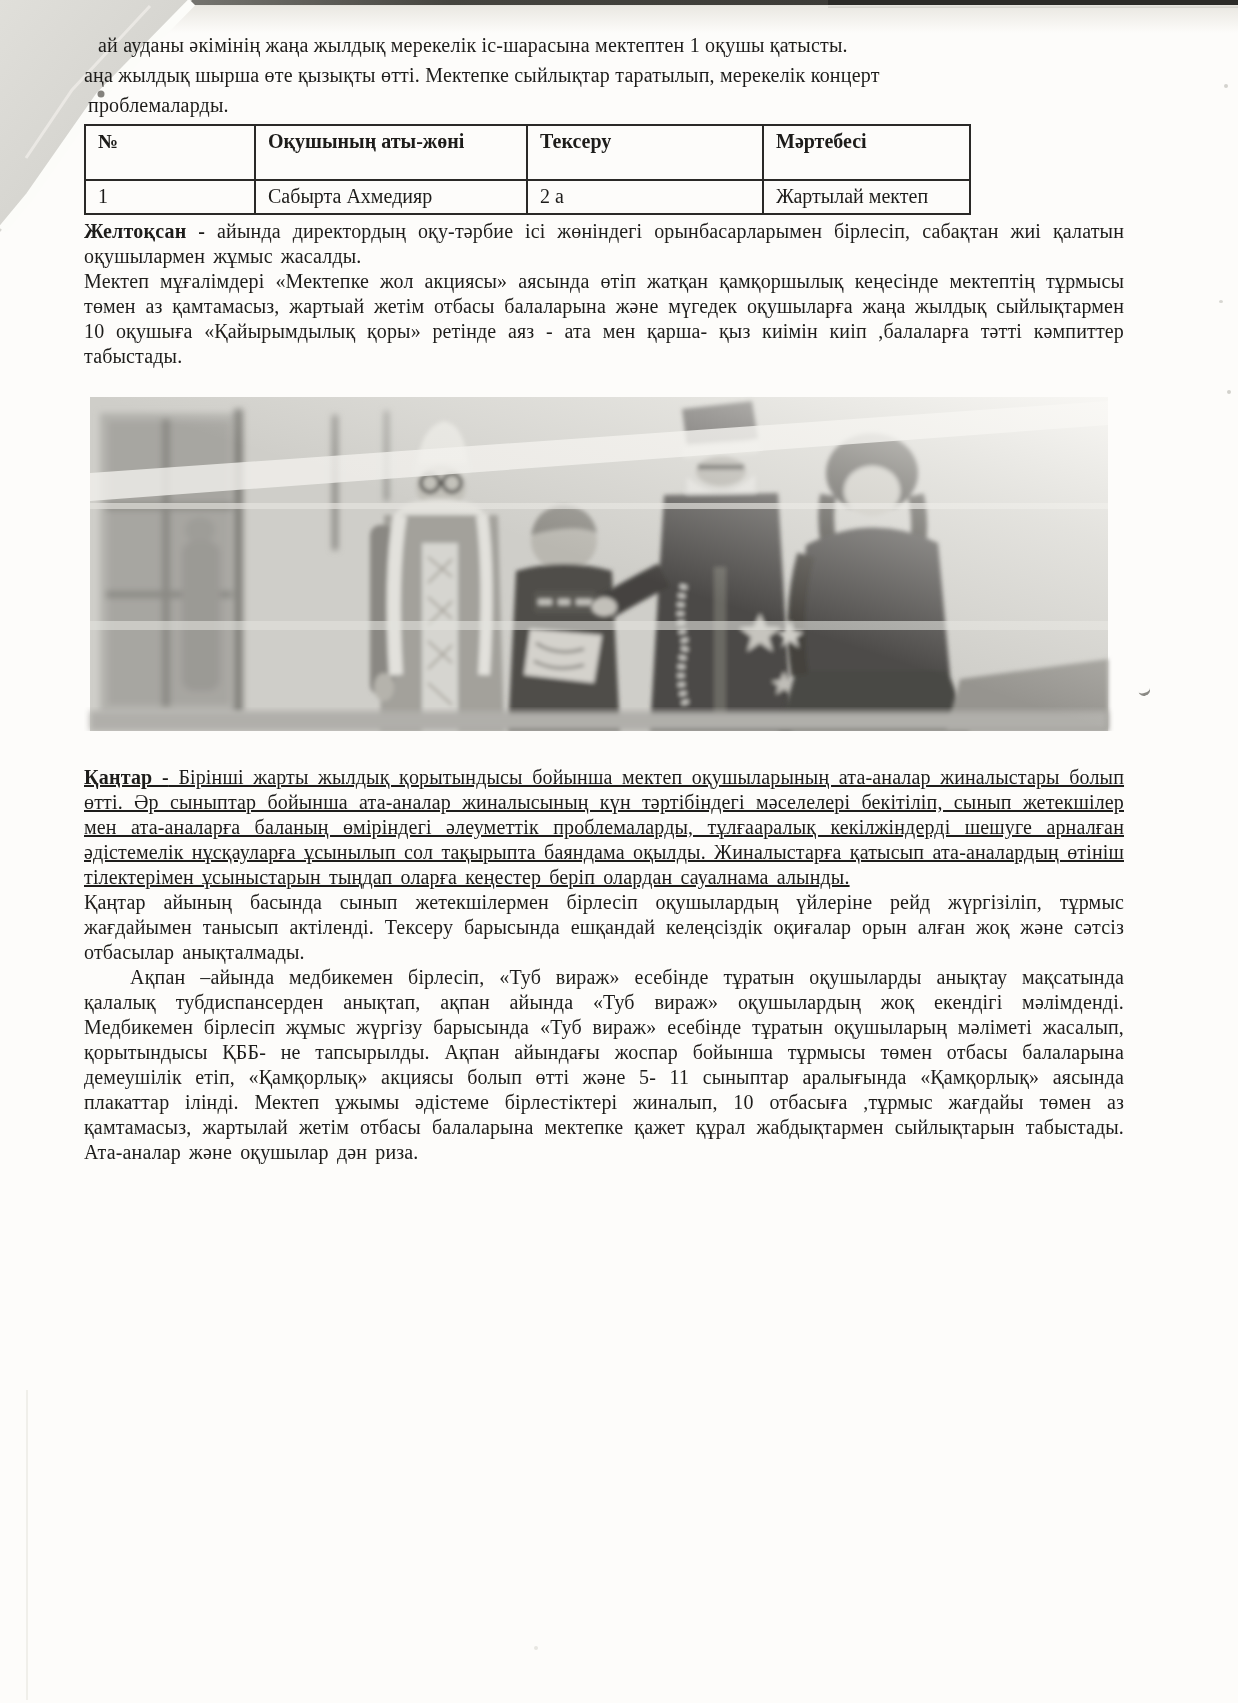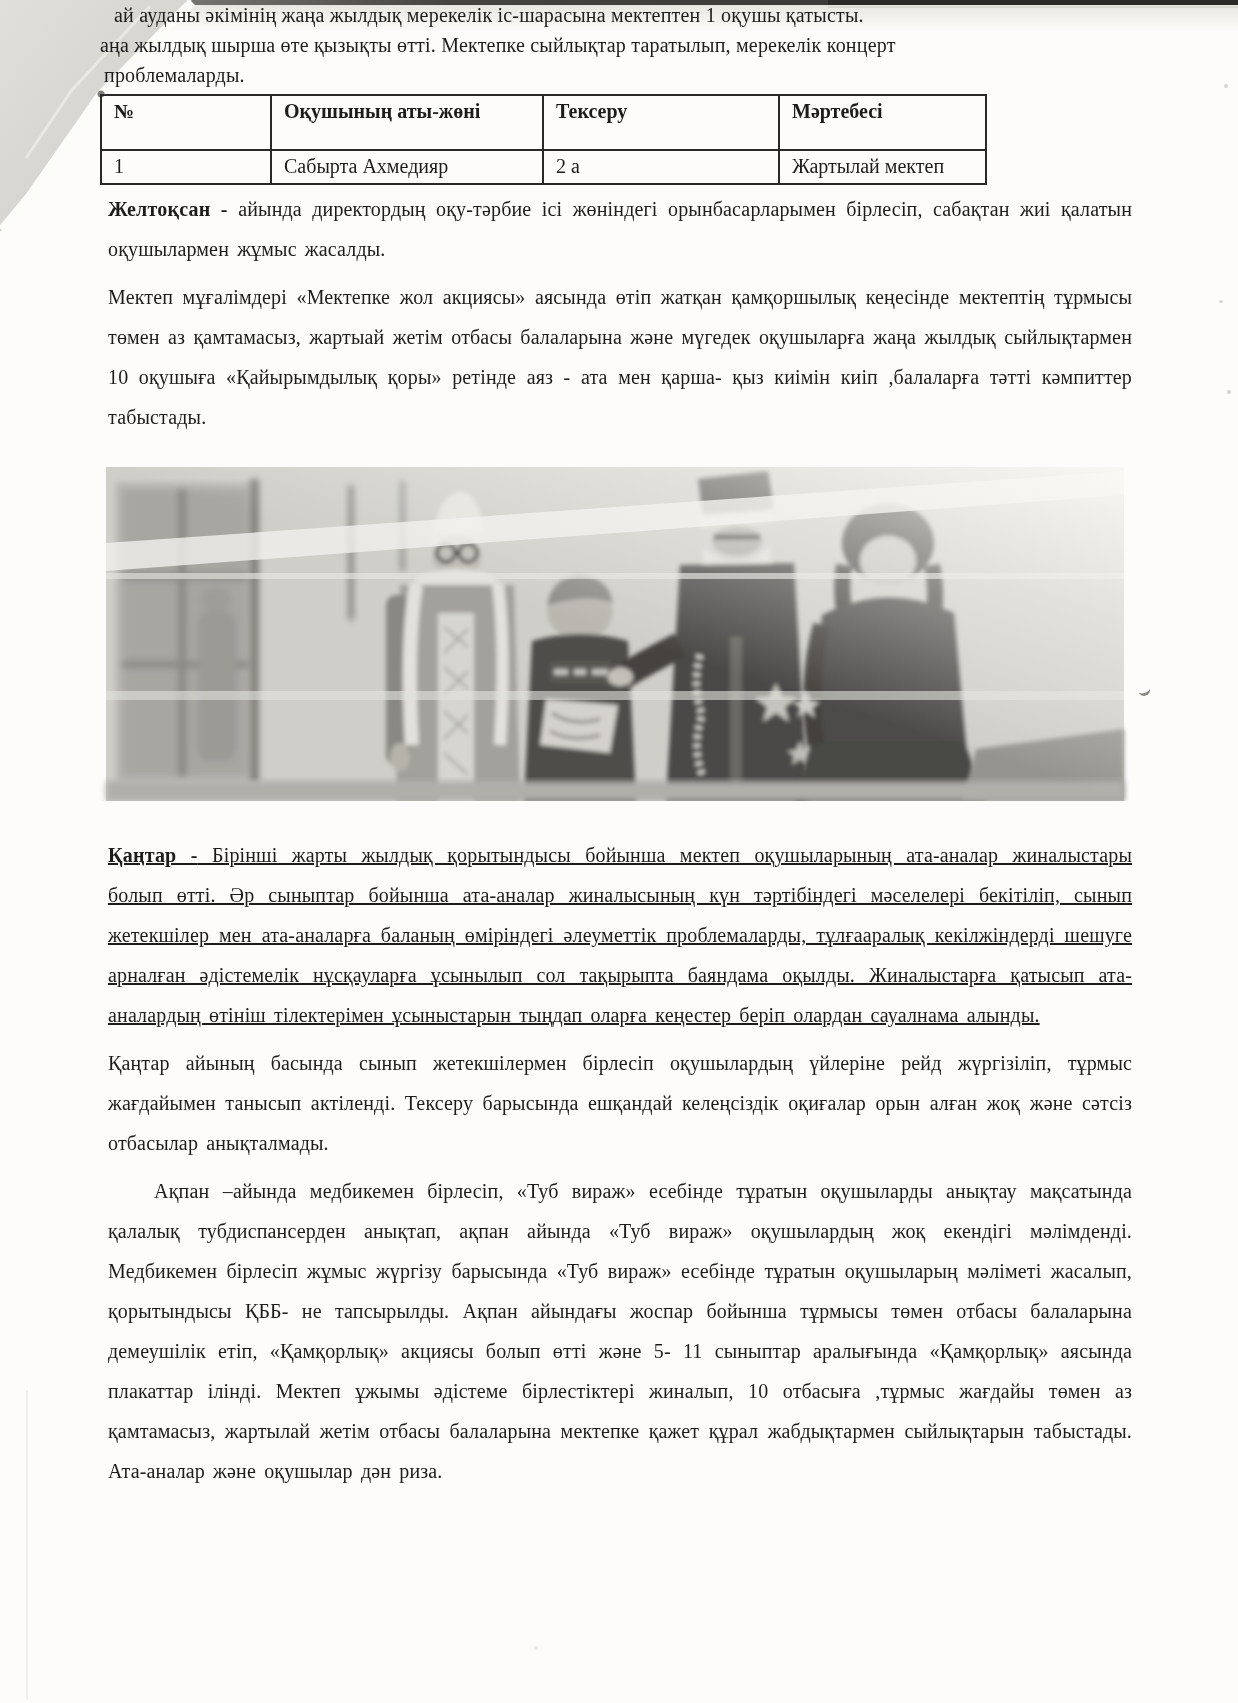--- a/index.html
+++ b/index.html
@@ -22,34 +22,34 @@
   
   .vline{position:absolute;left:26px;top:1390px;width:2px;height:310px;background:#f0efea;}
   
   .speck{position:absolute;border-radius:50%;}
   .s1{left:1138px;top:684px;width:12px;height:9px;background:transparent;border-bottom:3px solid #8a8984;border-radius:0 0 60% 60%;transform:rotate(-18deg);}
   .s2{left:1224px;top:84px;width:4px;height:4px;background:#d4d3ce;}
   .s3{left:1219px;top:300px;width:4px;height:3px;background:#d7d6d1;}
   .s4{left:1227px;top:390px;width:4px;height:4px;background:#d2d1cc;}
   .s5{left:534px;top:1646px;width:4px;height:4px;background:#e7e6e1;}
 
-  .content{position:absolute;left:100px;top:0;width:1040px;font-size:20px;}
+  .content{position:absolute;left:84px;top:0;width:1040px;padding-top:30px;font-size:20px;}
   .intro-line{line-height:30px;white-space:nowrap;letter-spacing:0.2px;}
   .intro-line.i1{padding-left:14px;}
   .intro-line.i3{padding-left:4px;}
 
   table.students{border-collapse:collapse;margin:4px 0 0 0;table-layout:fixed;width:885px;}
   table.students th,table.students td{
     border:2px solid #2a2927;padding:4px 12px;text-align:left;
     font-size:20px;vertical-align:top;overflow:hidden;white-space:nowrap;
   }
   table.students th{font-weight:bold;height:45px;}
   table.students td{height:24px;}
 
-  .para{margin:8px;line-height:40px;text-align:justify;word-spacing:3px;letter-spacing:0.15px;}
+  .para{margin:0;line-height:25px;text-align:justify;word-spacing:3px;letter-spacing:0.15px;}
   .para b{letter-spacing:0.2px;}
   .p-dec{margin-top:4px;}
   .p-jan{margin-top:34px;text-decoration:underline;}
   .p-feb .lead{font-weight:normal;}
   .p-feb{text-indent:46px;}
 
   figure.photo{margin:6px 0 0 0;width:1030px;height:356px;}
   figure.photo svg{display:block;width:1030px;height:356px;}
 </style>
 </head>

